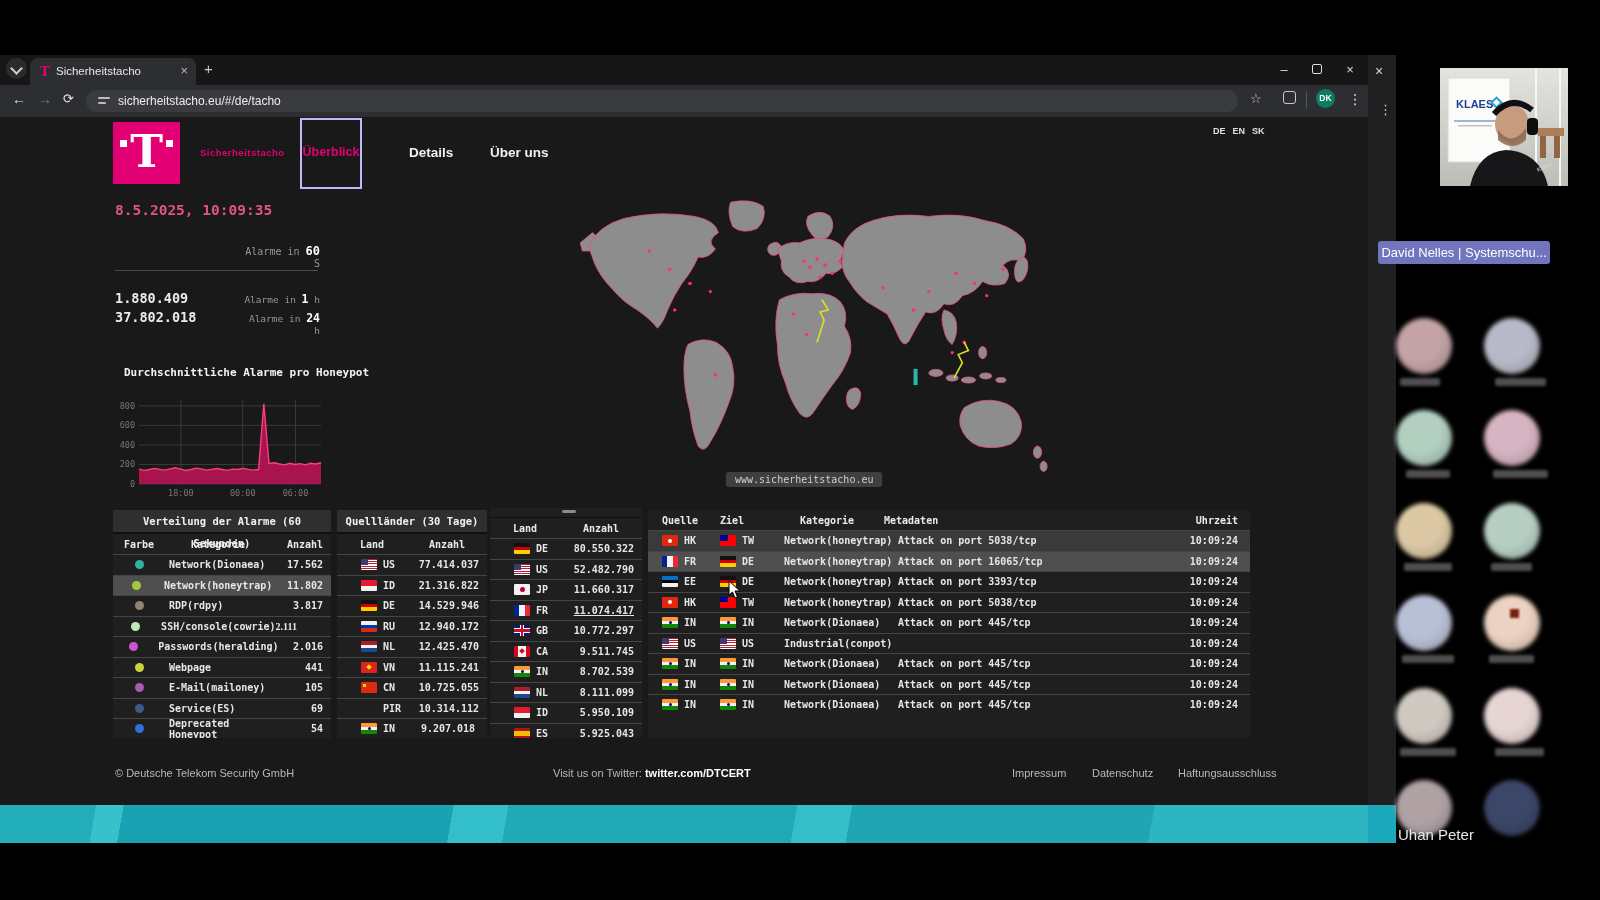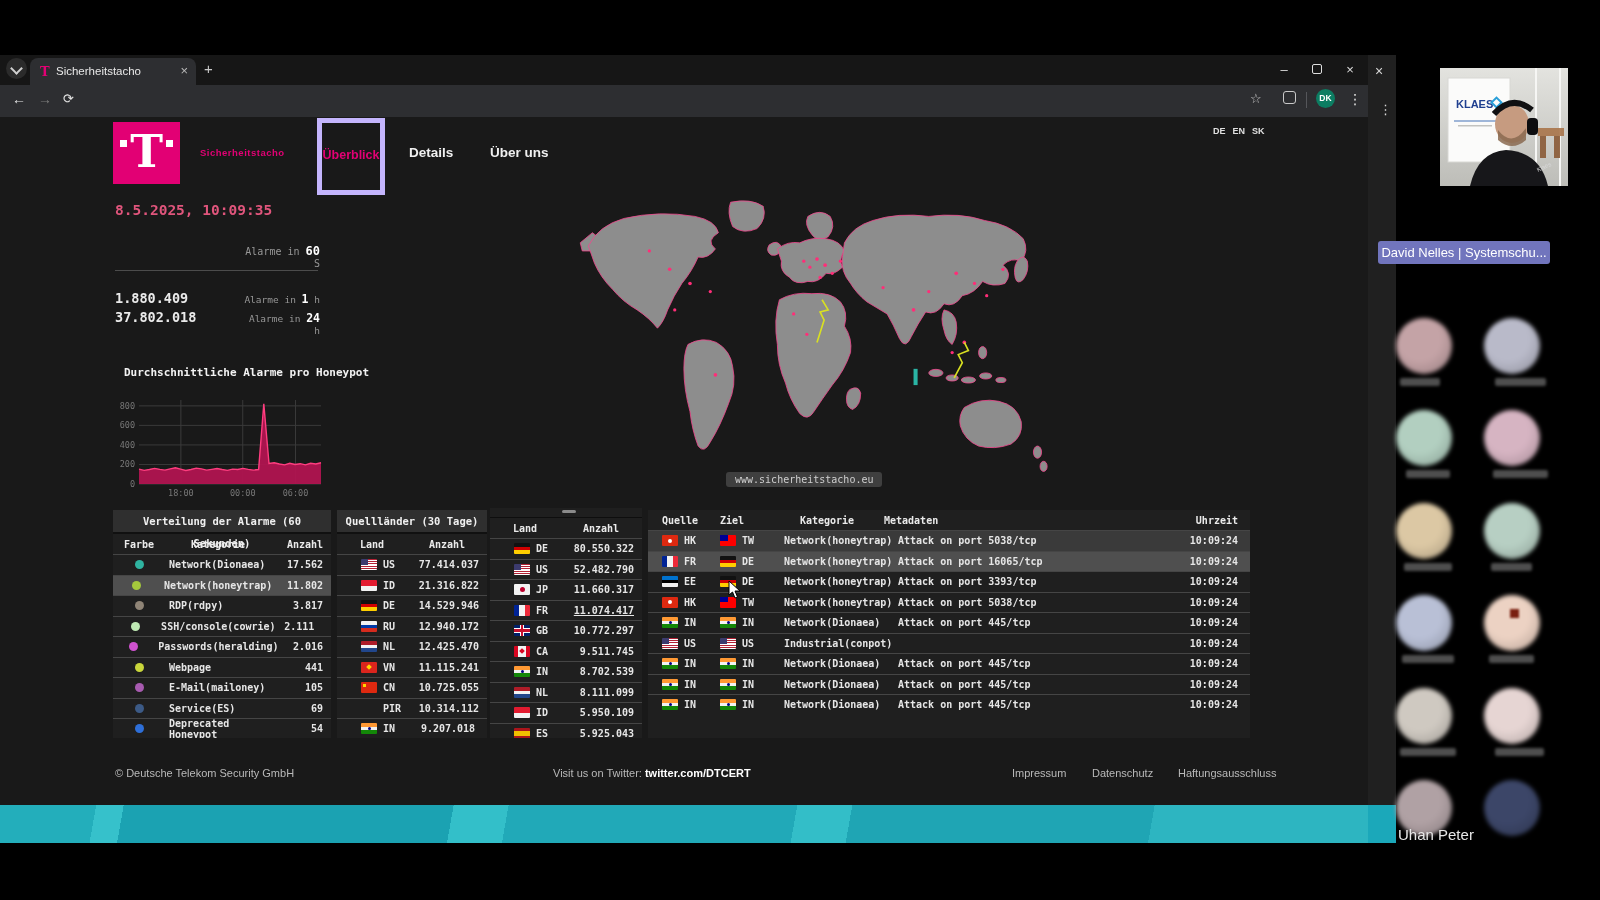--- a/index.html
+++ b/index.html
@@ -31,21 +31,21 @@
 
   
   .page{position:absolute;left:0;top:117px;width:1368px;height:726px;background:#191919;overflow:hidden;
         font-family:"DejaVu Sans Mono",monospace;color:#e8e8e8;}
   .tlogo{position:absolute;left:113px;top:5px;width:67px;height:62px;background:#e20074;color:#fff;text-align:center;}
   .tlogo span{font-family:"DejaVu Serif",serif;font-weight:bold;font-size:44px;line-height:60px;}
   .tlogo::before,.tlogo::after{content:"";position:absolute;top:18px;width:7px;height:7px;background:#fff;}
   .tlogo::before{left:7px}.tlogo::after{right:7px}
   .brand{position:absolute;left:200px;top:30px;color:#e20074;font-weight:bold;font-size:9.5px;letter-spacing:.5px;
          font-family:"Liberation Sans",sans-serif;}
-  .navbox{position:absolute;left:317px;top:1px;width:58px;height:67px;border:5px solid #c4b5fd;}
+  .navbox{position:absolute;left:300px;top:1px;width:58px;height:67px;border:2px solid #c4b5fd;}
   .navbox span{position:absolute;left:0;top:25px;width:100%;text-align:center;color:#e20074;font-weight:bold;font-size:12.5px;
          font-family:"Liberation Sans",sans-serif;}
   .navitem{position:absolute;top:28px;color:#f0f0f0;font-weight:bold;font-size:13.5px;font-family:"Liberation Sans",sans-serif;}
   .langs{position:absolute;left:1206px;top:9px;font-size:9px;color:#e0e0e0;font-family:"Liberation Sans",sans-serif;font-weight:bold;}
   .langs span{margin-left:7px;}
 
   .dateline{position:absolute;left:115px;top:85px;color:#e0557c;font-weight:bold;font-size:14.5px;}
   .bignum{position:absolute;left:112px;top:97px;color:#f5f5f5;font-size:40px;line-height:42px;}
   .bigunit{position:absolute;left:238px;top:127px;width:82px;text-align:right;font-size:10px;color:#979797;}
   .bigunit b{color:#fff;font-size:12px;}
@@ -138,20 +138,27 @@
       <div class="newtab">+</div>
       <div class="wctl" style="left:1272px;">–</div>
       <div class="wctl max" style="left:1305px;"><i></i></div>
       <div class="wctl" style="left:1338px;">×</div>
     </div>
 
     <div class="toolbar">
       <div class="navbtn" style="left:12px;">←</div>
       <div class="navbtn" style="left:38px;color:#7b7b7b;">→</div>
       <div class="navbtn" style="left:63px;font-size:13px;">⟳</div>
+      <div class="urlpill">
+        <span class="tuneicon">
+            <b style="top:1px"></b>
+            <b style="top:6px;width:8px;"></b>
+          </span>
+        <span class="urltext">sicherheitstacho.eu/#/de/tacho</span>
+      </div>
       <div class="navbtn" style="left:1250px;font-size:13px;color:#c9c9c9;">☆</div>
       <div class="navbtn" style="left:1283px;">
         <span style="display:inline-block;width:11px;height:11px;border:1.5px solid #c9c9c9;border-radius:3px;"></span>
       </div>
       <div class="sep"></div>
       <div class="dkbadge">DK</div>
       <div class="navbtn" style="left:1348px;">⋮</div>
     </div>
 
     <div class="page">
@@ -290,21 +297,21 @@
                 <span class="dot" style="background: rgb(143, 132, 118);"></span>
               </span>
               <span style="flex: 1 1 0%; padding-left: 4px;">RDP(rdpy)</span>
               <span class="num" style="width: 56px; text-align: right; padding-right: 8px;">3.817</span>
             </div>
             <div class="t-row">
               <span style="width: 52px; display: flex; justify-content: center;">
                 <span class="dot" style="background: rgb(191, 233, 180);"></span>
               </span>
               <span style="flex: 1 1 0%; padding-left: 4px;">SSH/console(cowrie)</span>
-              <span class="num" style="width: 56px; text-align: center; padding-right: 8px;">2.111</span>
+              <span class="num" style="width: 56px; text-align: left; padding-right: 8px; font-family: Liberation Serif, serif;">2.111</span>
             </div>
             <div class="t-row">
               <span style="width: 52px; display: flex; justify-content: center;">
                 <span class="dot" style="background: rgb(207, 82, 207);"></span>
               </span>
               <span style="flex: 1 1 0%; padding-left: 4px;">Passwords(heralding)</span>
               <span class="num" style="width: 56px; text-align: right; padding-right: 8px;">2.016</span>
             </div>
             <div class="t-row">
               <span style="width: 52px; display: flex; justify-content: center;">

